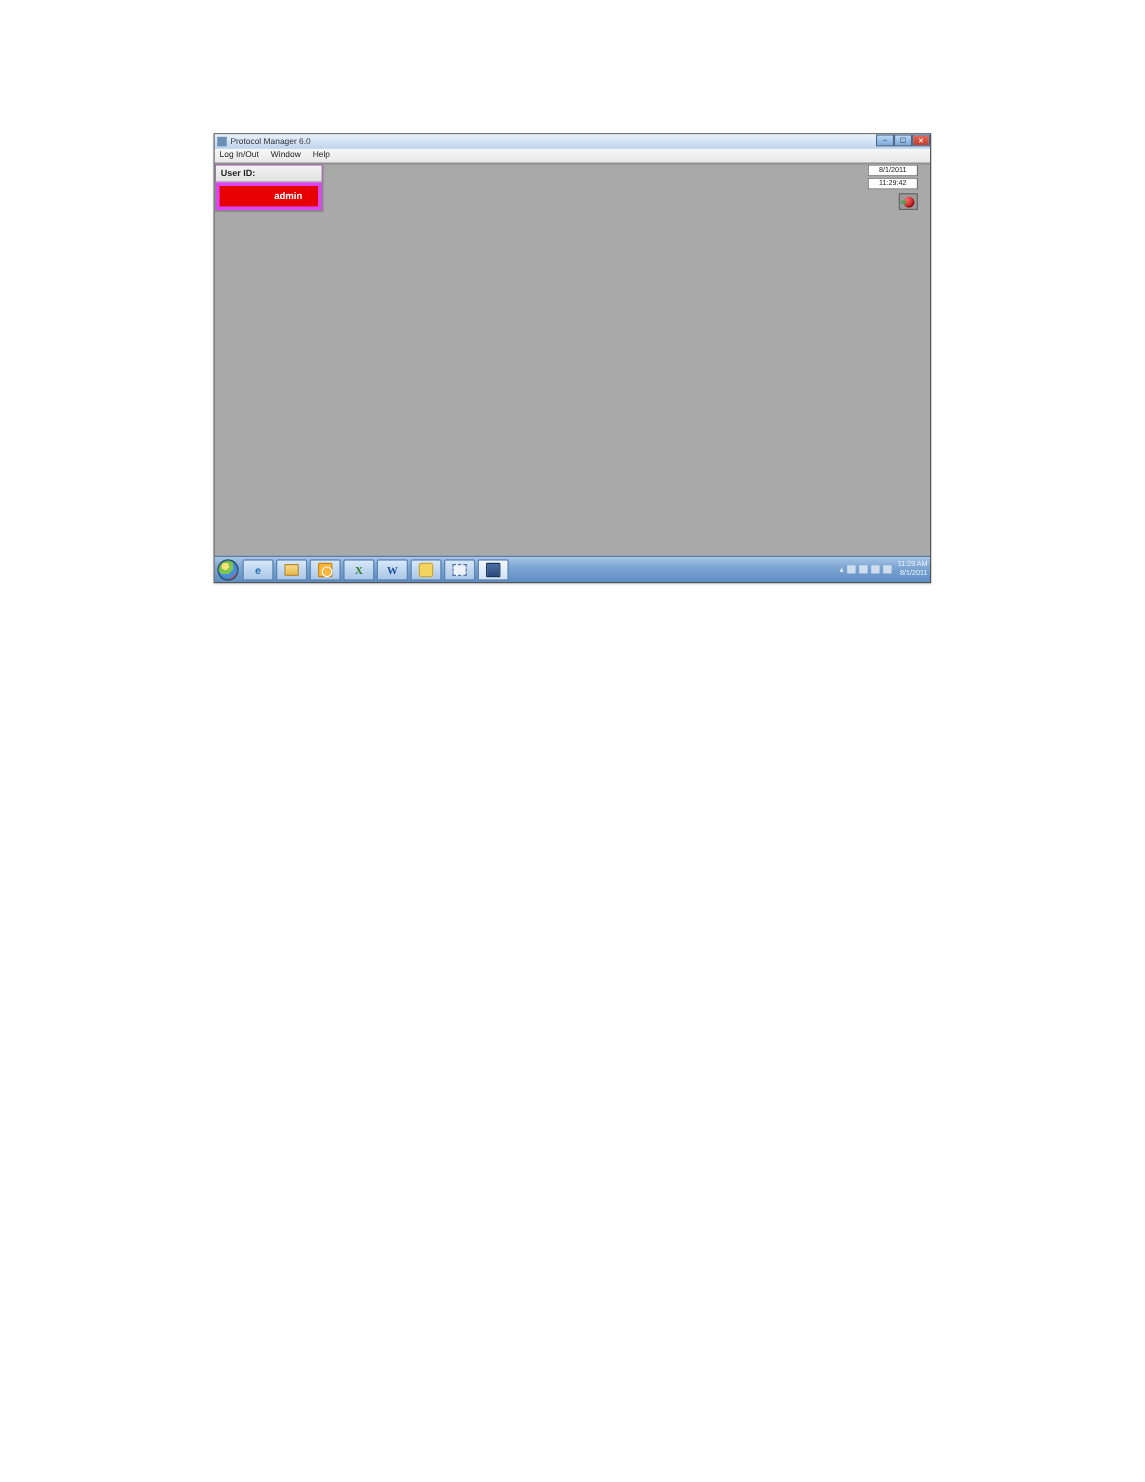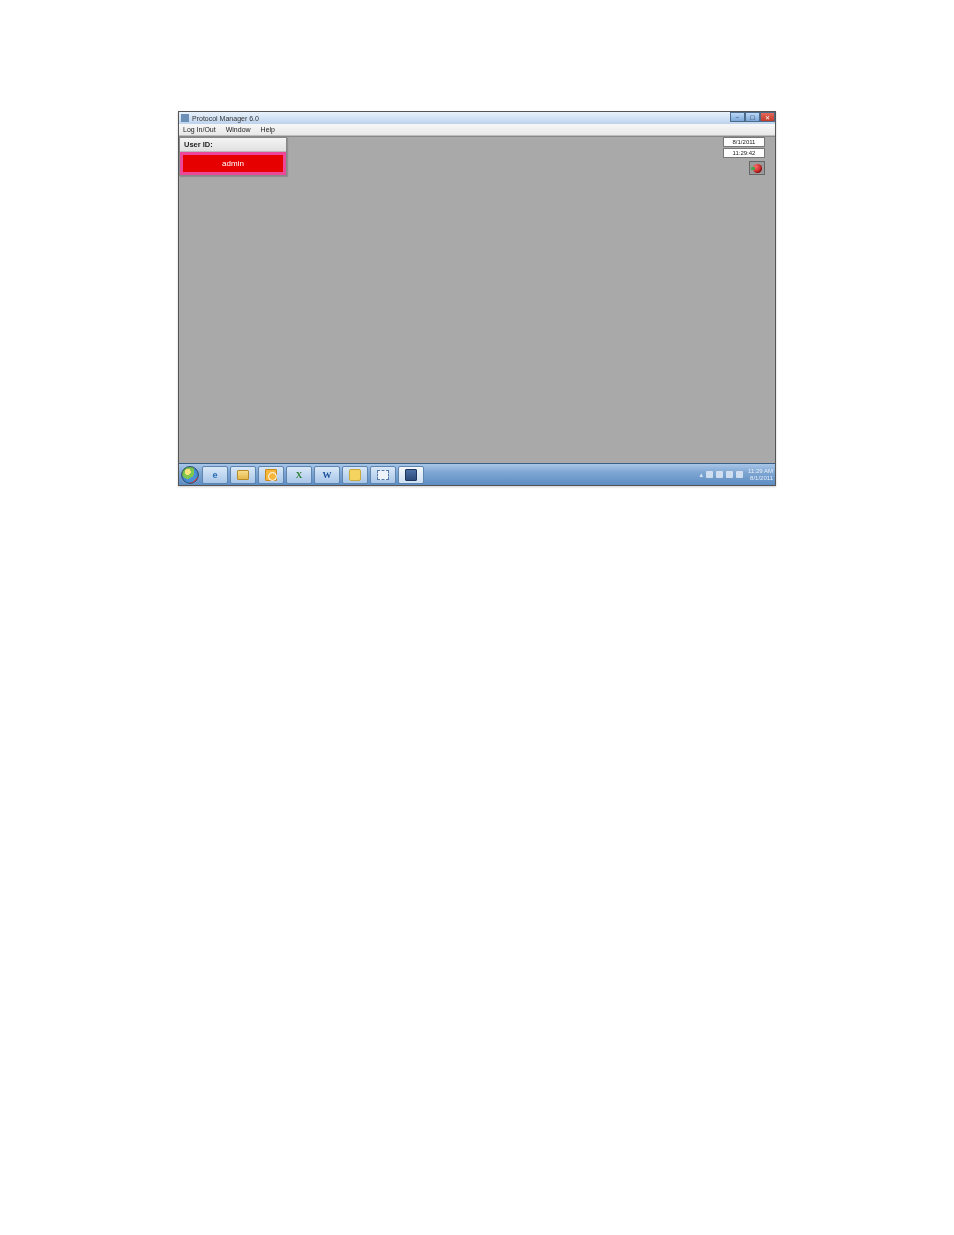--- a/index.html
+++ b/index.html
@@ -73,39 +73,39 @@
   .client {
     flex: 1;
     background: #a9a9a9;
     position: relative;
     border-top: 1px solid #888;
   }
   
   .user-panel {
     position: absolute;
     top: 0; left: 0;
-    width: 108px;
-    background: #ec4899;
+    width: 90px;
+    background: #d946ef;
     border: 1px solid #888;
     box-shadow: 1px 1px 1px rgba(0,0,0,0.15);
   }
   .user-panel-header {
     background: linear-gradient(to bottom,#f4f4f4,#e0e0e0);
     font-size: 7.5px;
     font-weight: bold;
     color: #222;
     padding: 2px 4px;
     border-bottom: 1px solid #bbb;
   }
   .user-value {
     margin: 3px;
     background: #e60000;
     color: #fff;
-    font-weight: normal;
-    text-align: center;
+    font-weight: bold;
+    text-align: right;
     font-size: 8px;
     padding: 4px 13px;
   }
   
   .rstack {
     position: absolute;
     top: 0;
     right: 10px;
     width: 42px;
     display: flex;

